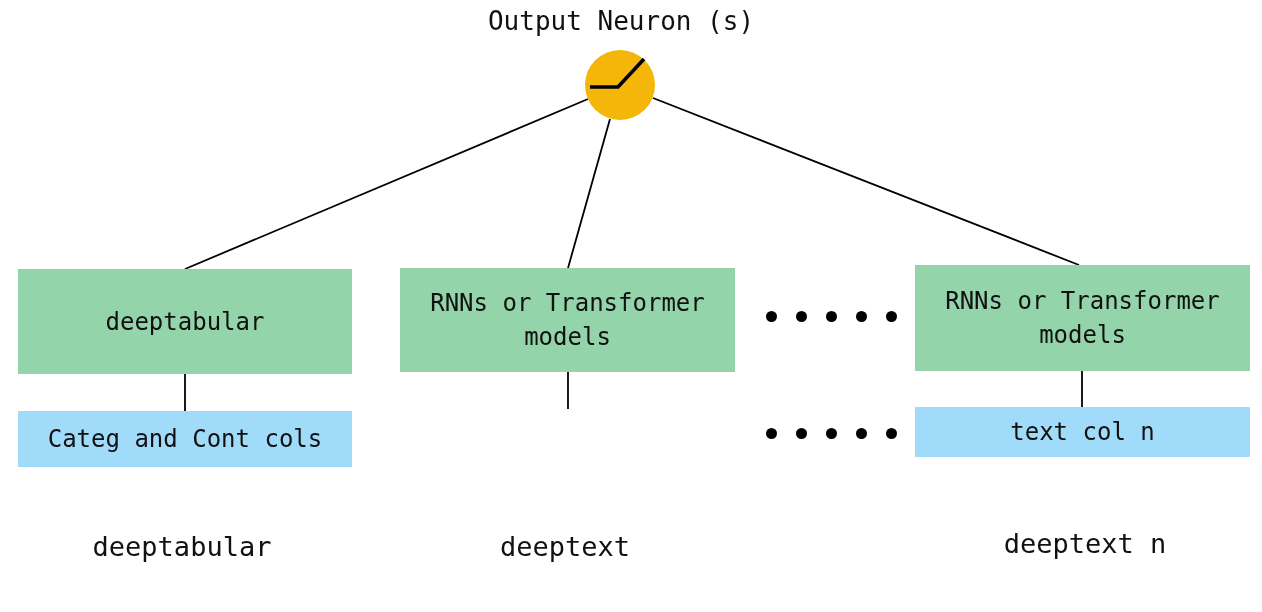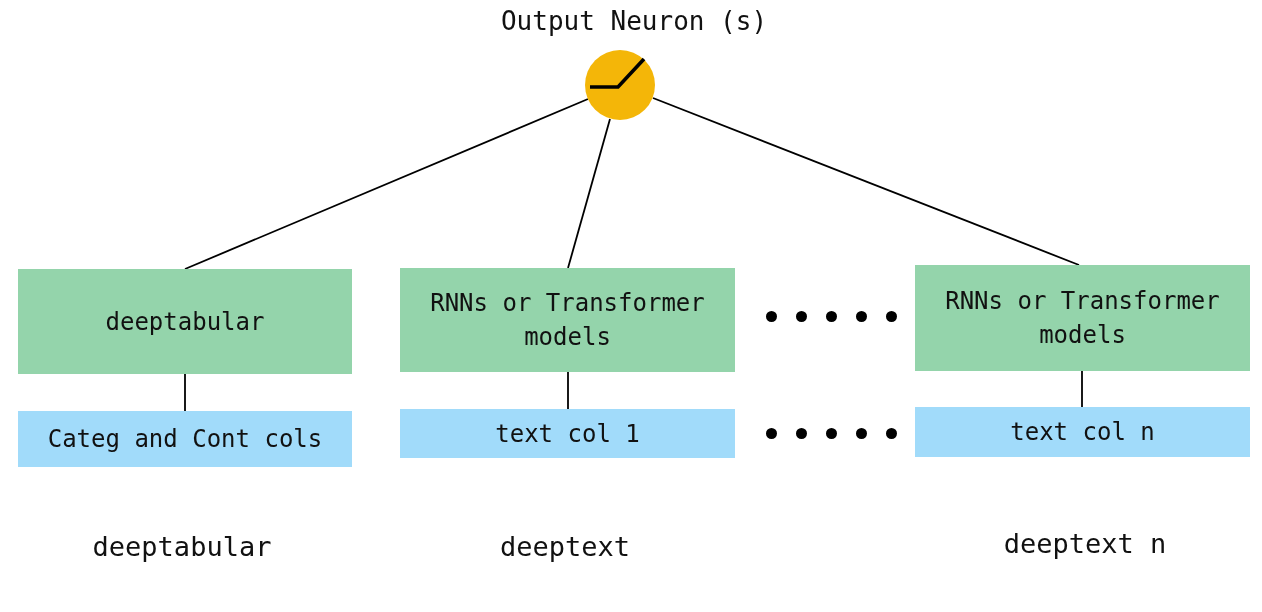--- a/index.html
+++ b/index.html
@@ -15,21 +15,21 @@
     position: relative;
     width: 1262px;
     height: 612px;
     background: #ffffff;
     font-family: "DejaVu Sans Mono", "Liberation Mono", monospace;
     color: var(--text-color);
     overflow: hidden;
   }
   .title {
     position: absolute;
-    left: 634px;
+    left: 621px;
     top: 6px;
     transform: translateX(-50%);
     font-size: 26px;
     white-space: nowrap;
   }
   .edge-layer {
     position: absolute;
     left: 0; top: 0;
     width: 1262px; height: 612px;
   }
@@ -107,23 +107,20 @@
   <div class="box model-box g2">
     <span>RNNs or Transformer models</span>
   </div>
   <div class="box model-box g3">
     <span>RNNs or Transformer models</span>
   </div>
 
   <div class="box input-box b1">
     <span>Categ and Cont cols</span>
   </div>
-  <div class="box input-box b2">
-    <span>text col 1</span>
-  </div>
   <div class="box input-box b3">
     <span>text col n</span>
   </div>
 
   <div class="dots-row dots-top">
     <span class="dot"></span>
     <span class="dot"></span>
     <span class="dot"></span>
     <span class="dot"></span>
     <span class="dot"></span>

